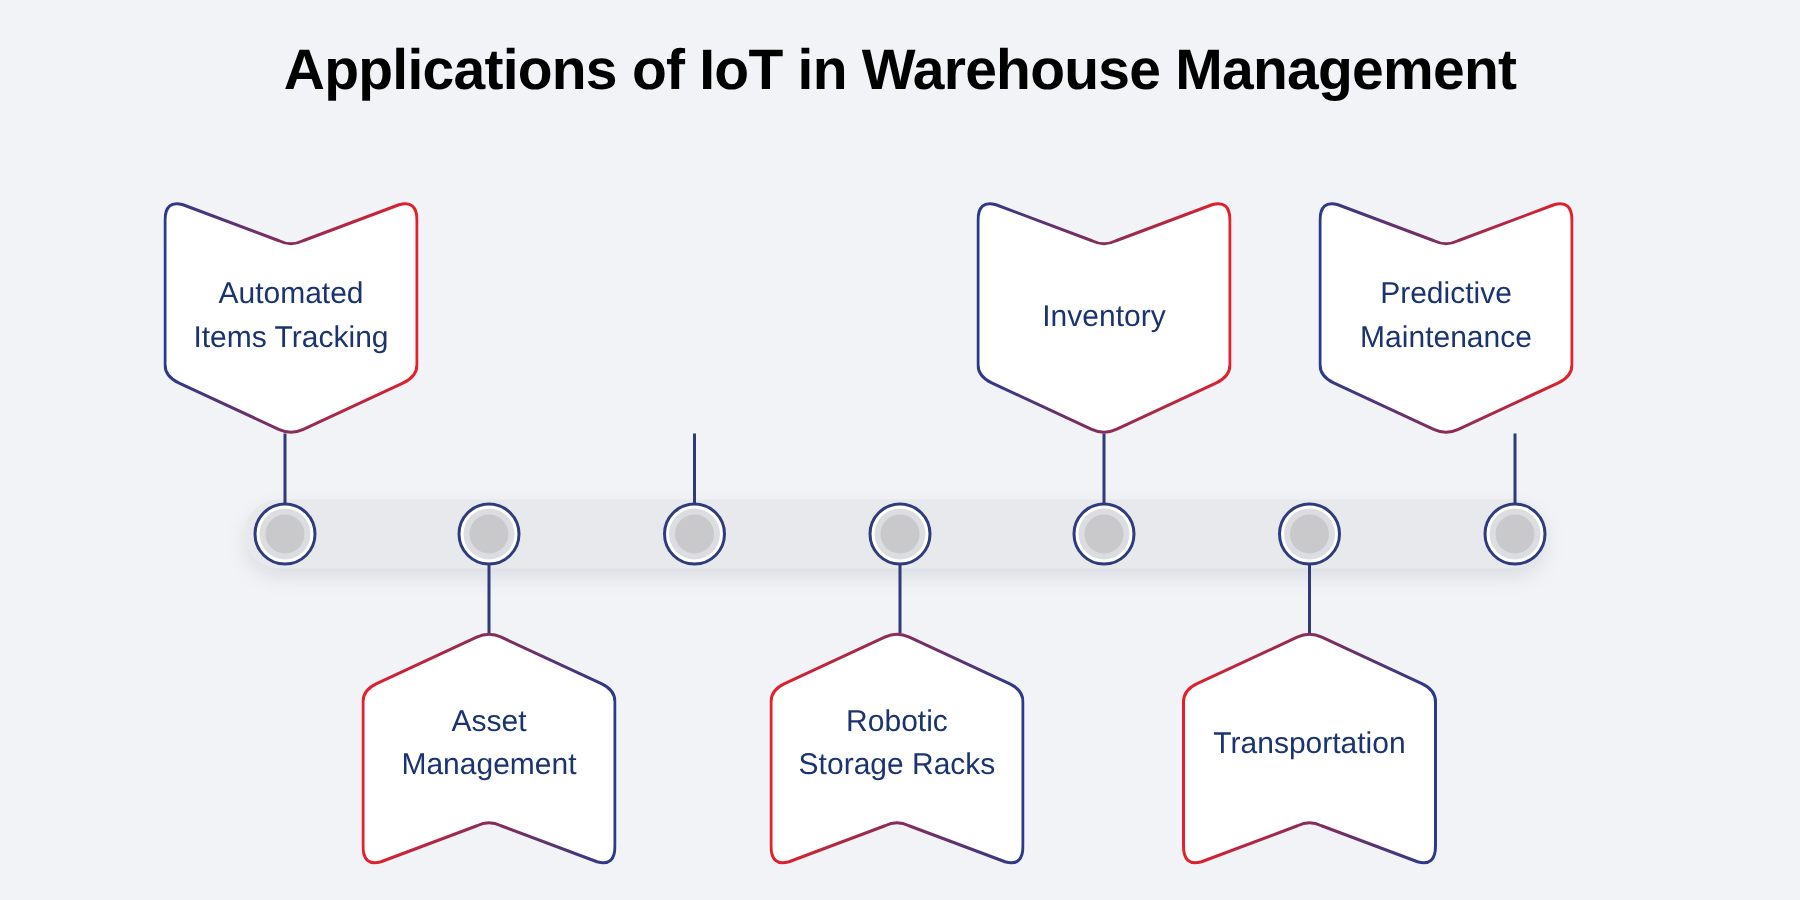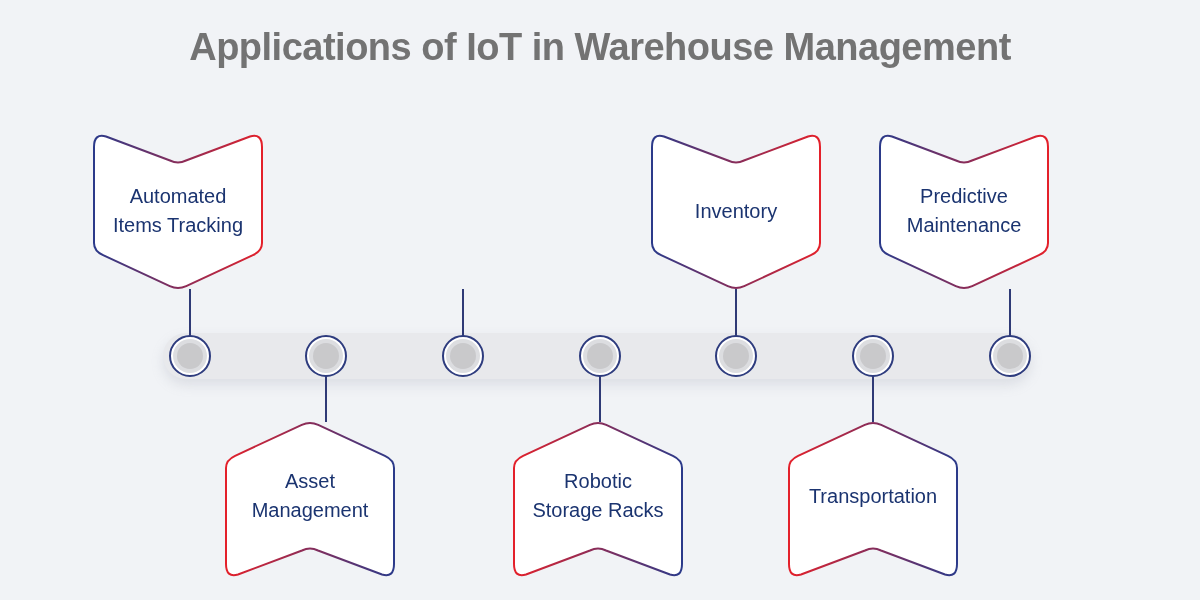--- a/index.html
+++ b/index.html
@@ -12,21 +12,21 @@
   }
   .canvas { position: absolute; inset: 0; width: 1200px; height: 600px; }
 
   .page-title {
     position: absolute;
     top: 26px; left: 0; width: 1200px;
     text-align: center;
     font-size: 38px;
     font-weight: bold;
     letter-spacing: -0.5px;
-    color: #737373;
+    color: #000000;
   }
 
   .timeline-bar {
     position: absolute;
     left: 163px; top: 333px;
     width: 868px; height: 46px;
     background: #e8e9ec;
     border-radius: 23px;
     box-shadow: 0 6px 12px rgba(160,165,180,0.25);
     z-index: 1;
@@ -110,35 +110,35 @@
   <div class="circle" style="left:715px">
       <div class="dot"></div>
     </div>
   <div class="circle" style="left:852px">
       <div class="dot"></div>
     </div>
   <div class="circle" style="left:989px">
       <div class="dot"></div>
     </div>
 
-  <div class="badge top" style="left:93px">
+  <div class="badge top" style="left:109px">
     <svg viewBox="0 0 170 160">
       <defs>
           <linearGradient id="g1" x1="0" y1="0" x2="1" y2="0">
         <stop offset="0" stop-color="#2b3a8a"></stop>
             <stop offset="1" stop-color="#e4202a"></stop>
       </linearGradient>
         </defs>
       <path d="M 1 112 L 1 16 Q 1 2 13 5.5 L 77 29.5 Q 85 33.5 93 29.5 L 157 5.5 Q 169 2 169 16 L 169 112 Q 169 120 159.9 124.2 L 93.2 155.2 Q 85 159 76.8 155.2 L 10.1 124.2 Q 1 120 1 112 Z" fill="#ffffff" stroke="url(#g1)" stroke-width="2" stroke-linejoin="round"></path>
     </svg>
     <div class="badge-label">Automated
 Items Tracking</div>
   </div>
 
-  <div class="badge bottom" style="left:225px">
+  <div class="badge bottom" style="left:241px">
     <svg viewBox="0 0 170 160">
       <defs>
           <linearGradient id="g2" x1="0" y1="0" x2="1" y2="0">
         <stop offset="0" stop-color="#e4202a"></stop>
             <stop offset="1" stop-color="#2b3a8a"></stop>
       </linearGradient>
         </defs>
       <path d="M 1 112 L 1 16 Q 1 2 13 5.5 L 77 29.5 Q 85 33.5 93 29.5 L 157 5.5 Q 169 2 169 16 L 169 112 Q 169 120 159.9 124.2 L 93.2 155.2 Q 85 159 76.8 155.2 L 10.1 124.2 Q 1 120 1 112 Z" transform="translate(0,160) scale(1,-1)" fill="#ffffff" stroke="url(#g2)" stroke-width="2" stroke-linejoin="round"></path>
     </svg>
     <div class="badge-label">Asset

